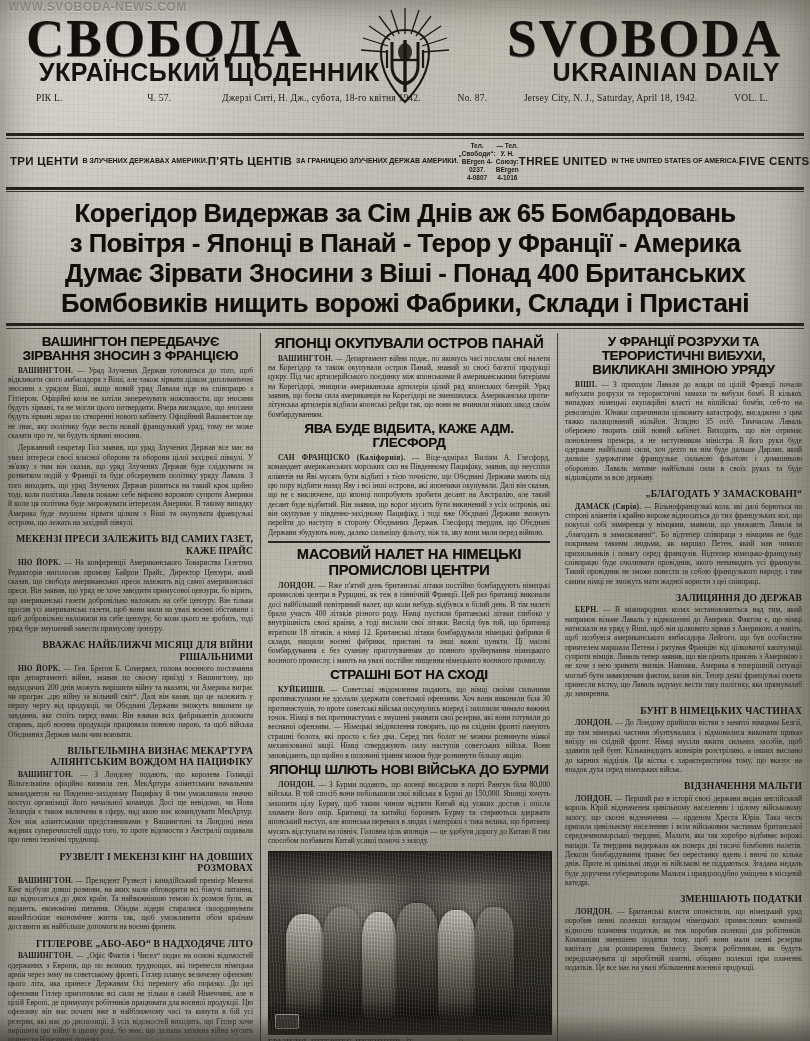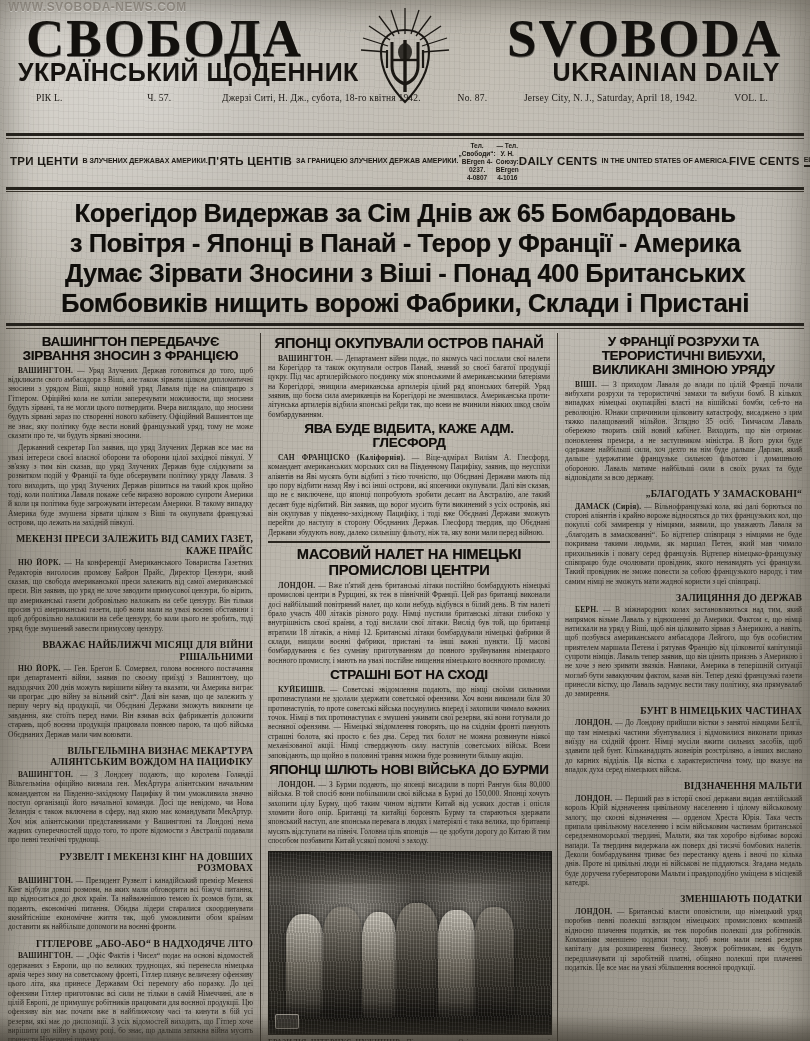--- a/index.html
+++ b/index.html
@@ -101,21 +101,21 @@
     margin-top: -16px;
   }
   .mast-sub {
     font-family: "Liberation Sans", "DejaVu Sans", sans-serif;
     font-weight: bold;
     font-size: 25px;
     letter-spacing: 0.5px;
     color: #15120f;
     white-space: nowrap;
   }
-  .mast-sub.left { margin-left: 4px; }
+  .mast-sub.left { margin-left: 25px; }
   .mast-sub.right { margin-right: 16px; }
 
   .dateline {
     display: flex;
     justify-content: space-between;
     align-items: baseline;
     font-family: "Liberation Serif", serif;
     font-size: 9.5px;
     font-weight: normal;
     letter-spacing: .2px;
@@ -378,21 +378,21 @@
       <div class="price-grp">
         <span class="price-big">П'ЯТЬ ЦЕНТІВ</span>
         <span class="price-small">ЗА ГРАНИЦЕЮ ЗЛУЧЕНИХ ДЕРЖАВ АМЕРИКИ.</span>
       </div>
       <div class="phone">
         <div>Тел. „Свободи“: BErgen 4-0237.</div>
         <div>4-0807</div>
       </div>
       <div class="phone">— Тел. У. Н. Союзу: BErgen 4-1016</div>
       <div class="price-grp">
-        <span class="price-big">DAILY CENTS</span>
+        <span class="price-big">THREE UNITED</span>
         <span class="price-small">IN THE UNITED STATES OF AMERICA.</span>
       </div>
       <div class="price-grp">
         <span class="price-big">FIVE CENTS</span>
         <span class="price-small underlined">ELSEWHERE</span>
       </div>
     </div>
 
     <div class="rule-thick"></div>
     <div class="rule-thin"></div>

